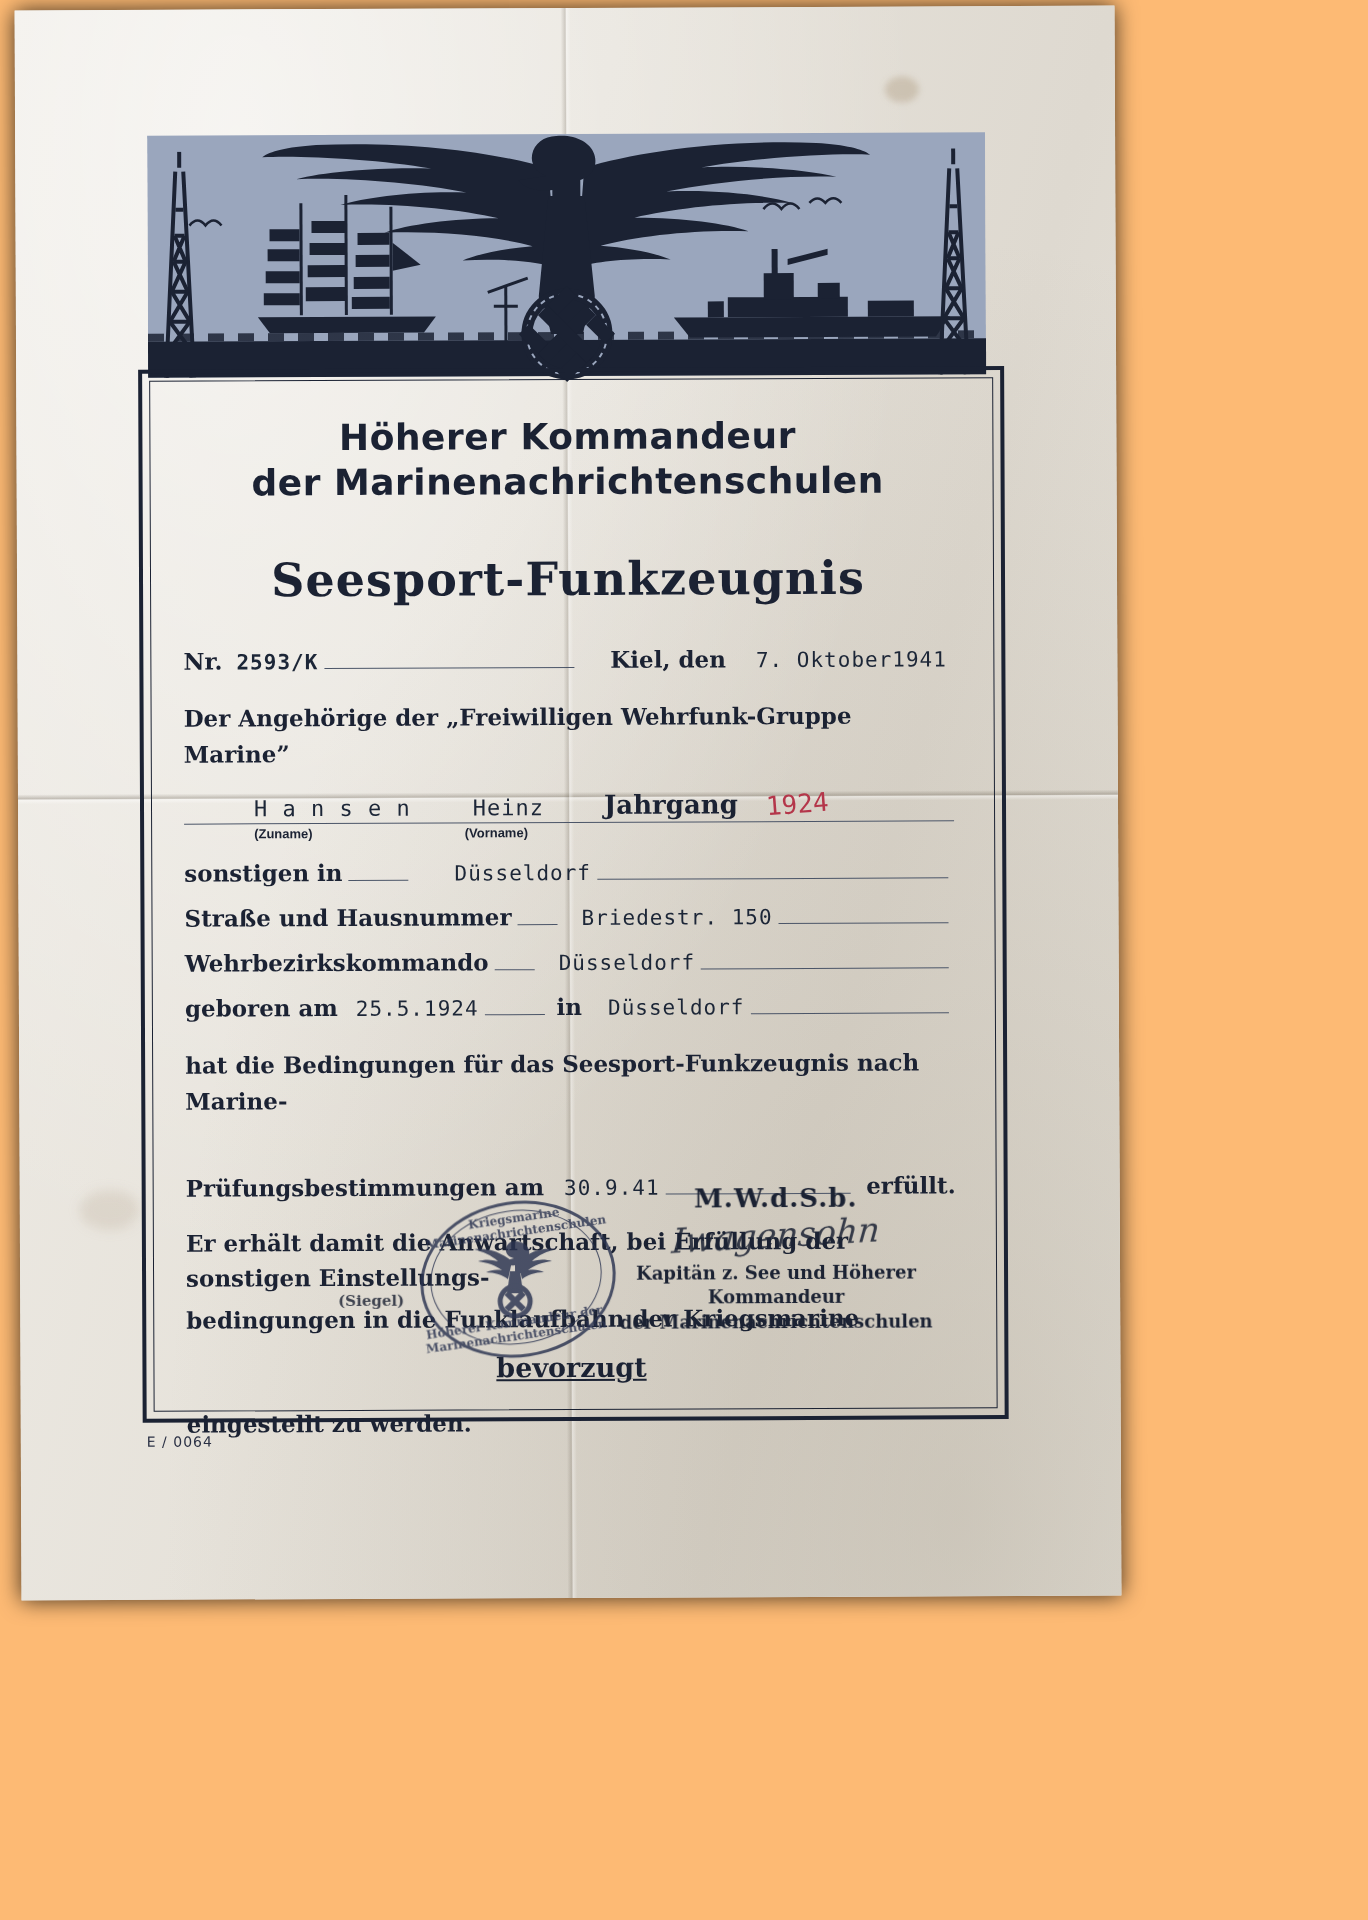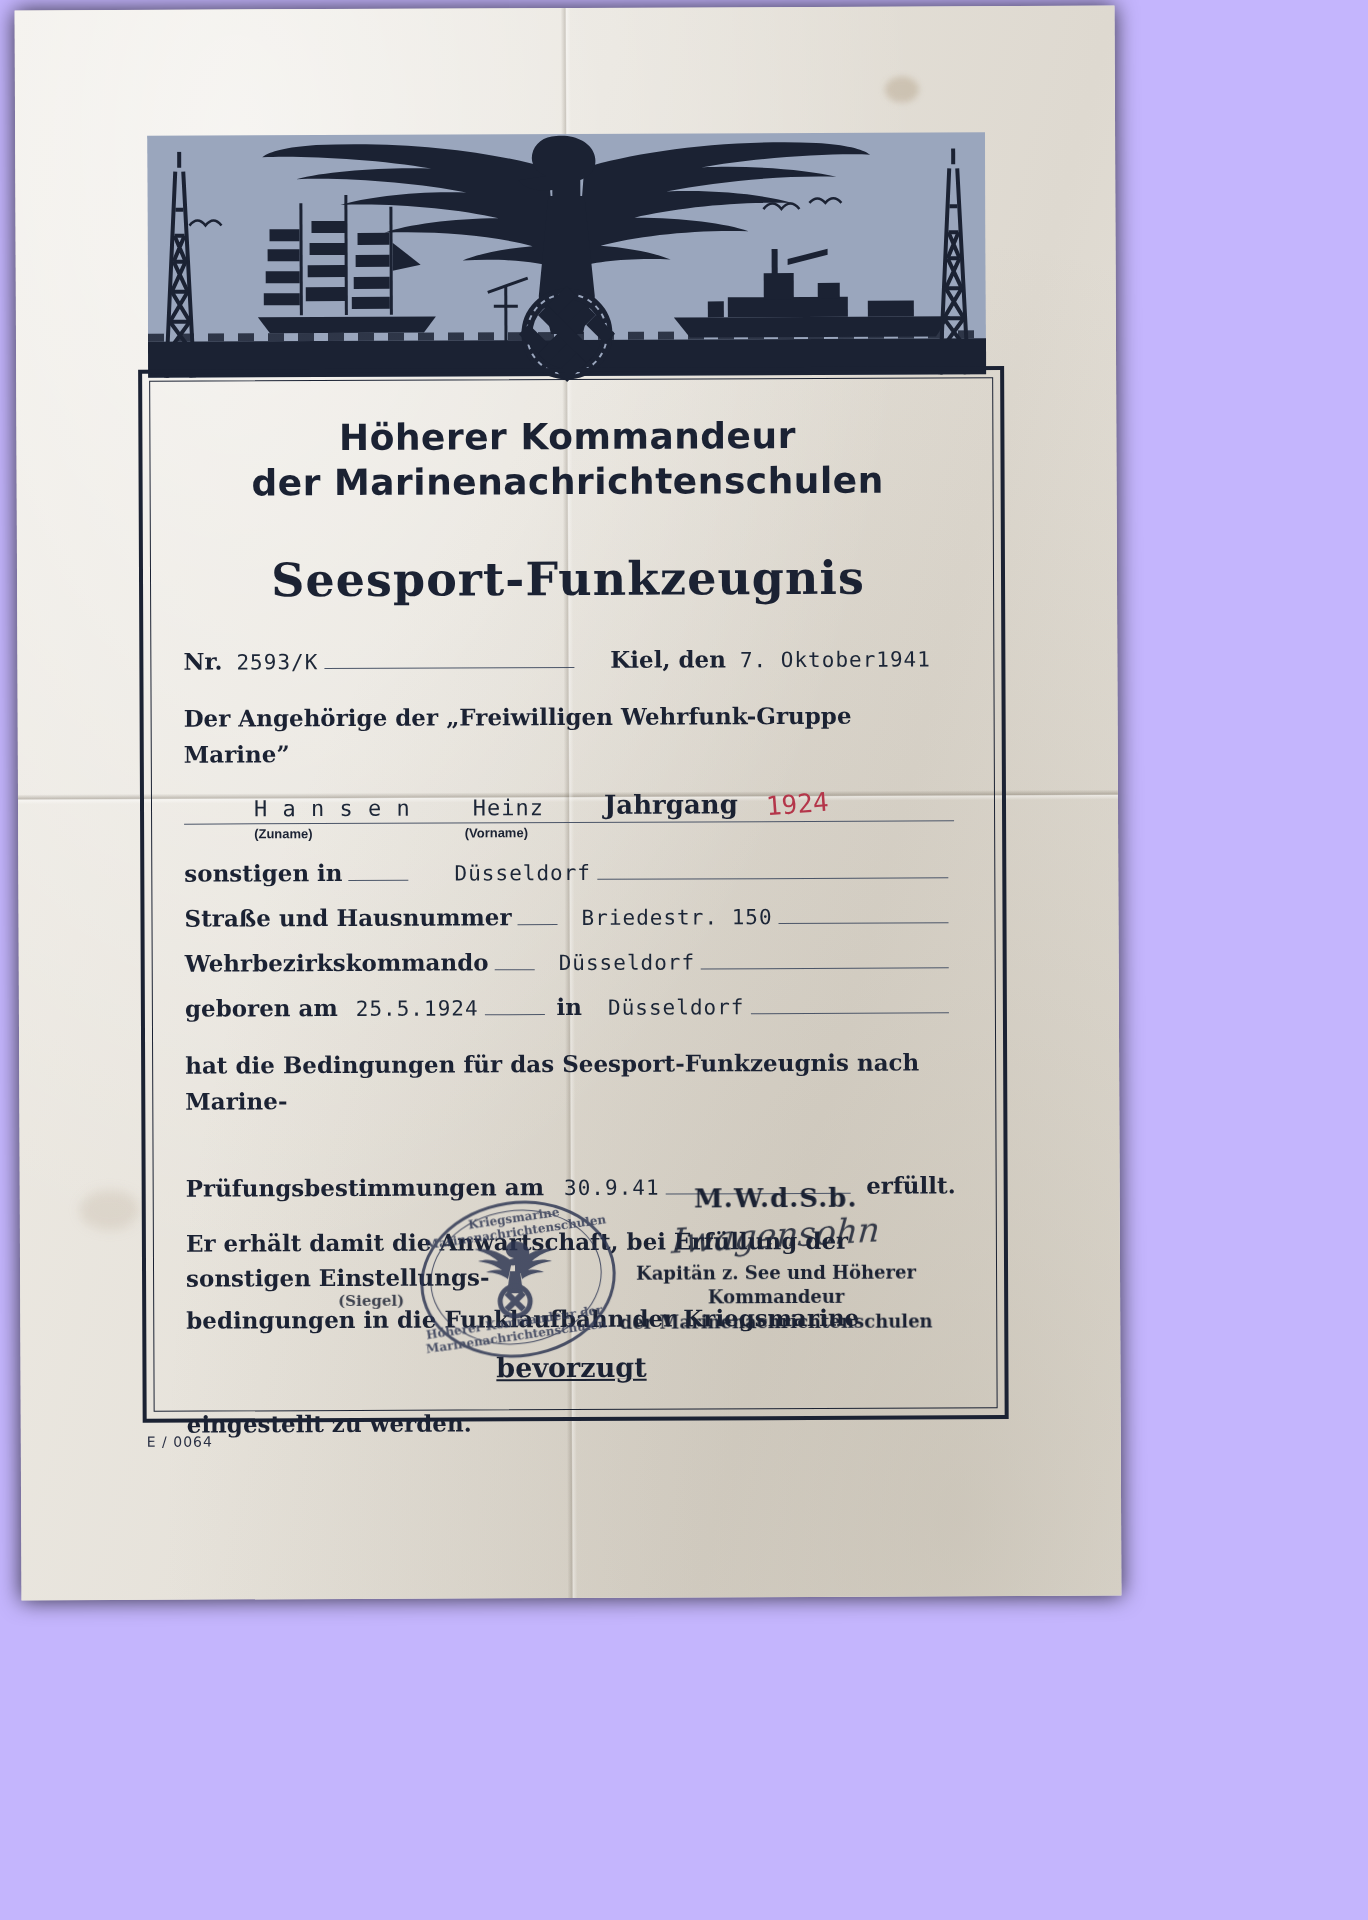--- a/index.html
+++ b/index.html
@@ -2,21 +2,21 @@
 <html lang="de"><head>
 <meta charset="utf-8">
 <style>
   html,body{margin:0;padding:0;}
   body{
     width:1368px;height:1920px;
     background:#0d0d0d;
     font-family:"Liberation Serif", serif;
     overflow:hidden;
   }
-  .scene{position:relative;width:1368px;height:1920px;background:#c4b5fd;}
+  .scene{position:relative;width:1368px;height:1920px;background:#fdba74;}
 
   
   .paper{
     position:absolute;
     left:18px;top:8px;width:1100px;height:1590px;
     background:#e9e6e0;
     box-shadow:0 0 22px rgba(0,0,0,.75);
     transform:rotate(-0.25deg);
     overflow:hidden;
   }
@@ -259,24 +259,24 @@
 
         <h1 class="org">
           <span>Höherer Kommandeur</span><br>
           <span>der Marinenachrichtenschulen</span>
         </h1>
 
         <div class="title-fraktur">Seesport-Funkzeugnis</div>
 
         <div class="row" style="margin-top:40px;">
           <span class="lbl">Nr.</span>
-          <span class="hand" style="margin-left:14px;">2593/K</span>
+          <span class="hand" style="margin-left:14px;font-weight:bold;">2593/K</span>
           <span class="rule" style="max-width:250px;"></span>
           <span class="lbl" style="margin-left:30px;">Kiel, den</span>
-          <span class="hand" style="margin-left:14px;">7. Oktober</span>
+          <span class="hand" style="margin-left:30px;">7. Oktober</span>
           <span class="hand">1941</span>
         </div>
 
         <div class="para" style="margin-top:26px;">Der Angehörige der „Freiwilligen Wehrfunk-Gruppe Marine”</div>
 
         <div class="row" style="margin-top:20px;align-items:flex-end;">
           <span class="hand" style="font-size:22px;margin-left:70px;">H a n s e n</span>
           <span class="hand" style="font-size:22px;margin-left:62px;">Heinz</span>
           <span class="lbl" style="margin-left:60px;font-size:26px;">Jahrgang</span>
           <span class="red" style="margin-left:28px;">1924</span>

